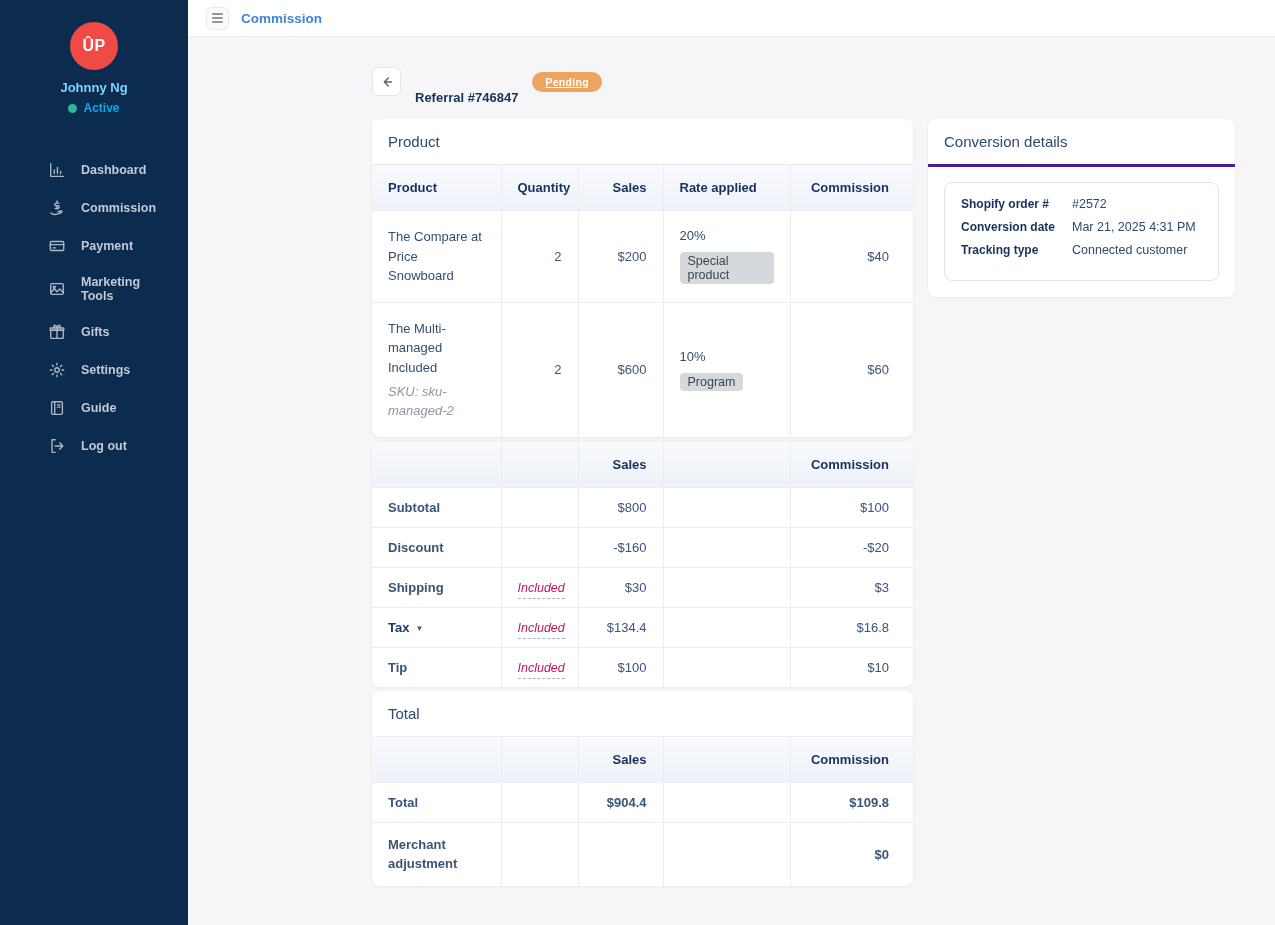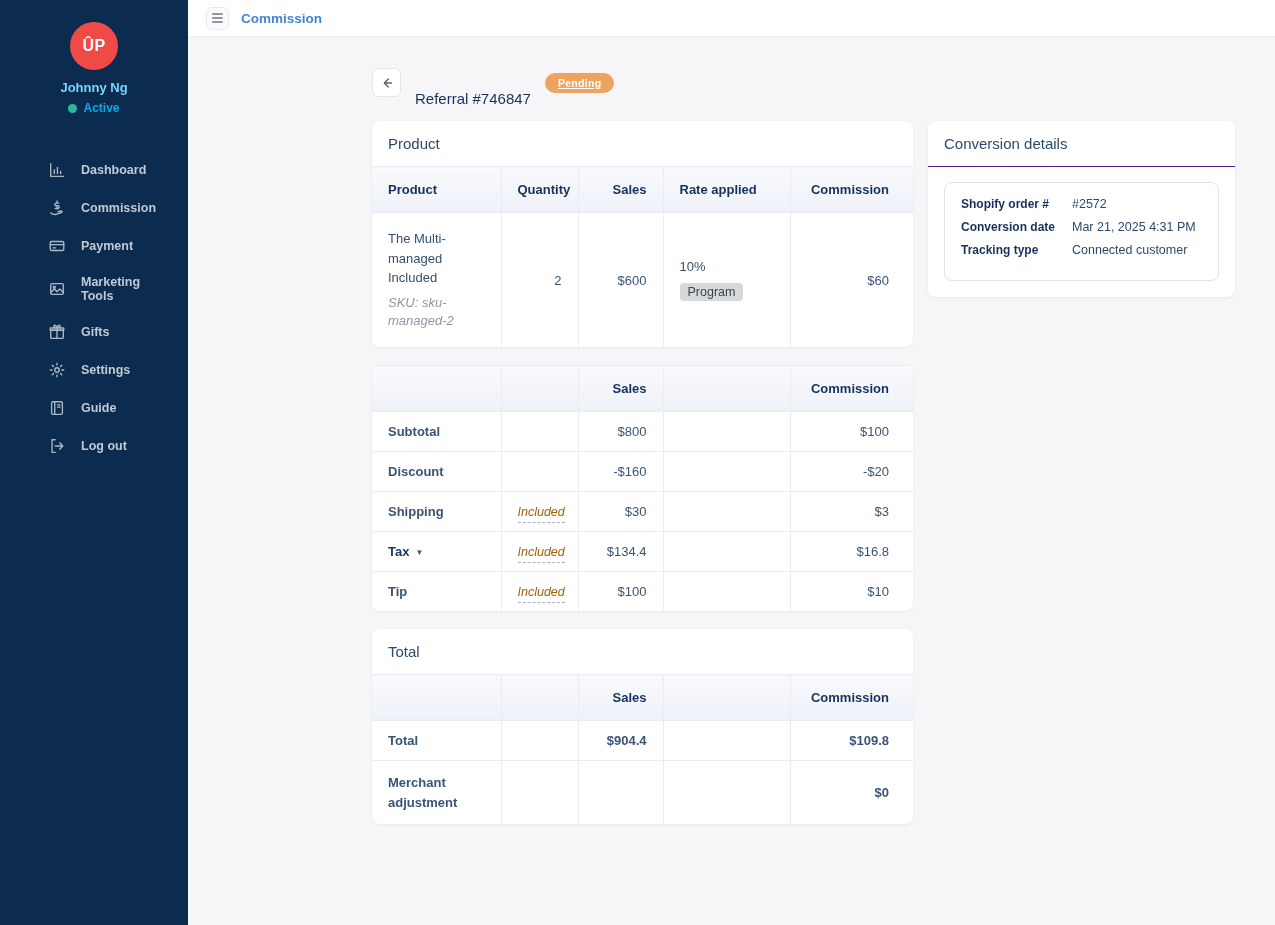--- a/index.html
+++ b/index.html
@@ -53,32 +53,32 @@
   .breadcrumb { color: #4183d7; font-size: 13.5px; font-weight: bold; cursor: pointer; }
   .content { padding: 21px 40px 40px 184px; overflow: hidden; }
   .page-head { display: flex; align-items: center; gap: 14px; margin-bottom: 14px; }
   .back-btn {
     width: 29px; height: 29px; border-radius: 6px; background: #ffffff;
     border: 1px solid #e2e5e9; display: flex; align-items: center; justify-content: center;
     cursor: pointer;
   }
   .back-btn svg { width: 16px; height: 16px; stroke: #51647e; fill: none; stroke-width: 1.6;
     stroke-linecap: round; stroke-linejoin: round; }
-  .page-title { font-size: 15px; font-weight: normal; color: #16325c; margin-top: 32px; }
+  .page-title { font-size: 13px; font-weight: bold; color: #16325c; margin-top: 32px; }
   .badge {
     background: #eca45f; color: #ffffff; font-size: 10.5px; font-weight: bold;
     padding: 4px 13px; border-radius: 11px; letter-spacing: .3px; text-decoration: underline;
   }
   .cols { display: flex; gap: 15px; align-items: flex-start; }
   .left-col { width: 541px; flex-shrink: 0; }
   .right-col { width: 307px; flex-shrink: 0; }
   .card {
     background: #ffffff; border-radius: 8px;
     box-shadow: 0 1px 3px rgba(16,24,40,.06);
-    margin-bottom: 18px; overflow: hidden;
+    margin-bottom: 4px; overflow: hidden;
   }
   .card-title { padding: 14px 16px; font-size: 15px; color: #2c4a6e; }
   
   table.tbl { width: 100%; border-collapse: collapse; font-size: 13px; table-layout: fixed; }
   .tbl th, .tbl td { border: 1px solid #e9ecf0; padding: 12px 16px; vertical-align: middle; }
   .tbl th:first-child, .tbl td:first-child { border-left: none; }
   .tbl th:last-child, .tbl td:last-child { border-right: none; padding-right: 24px; }
   .tbl th { border-top: 1px solid #e9ecf0; }
   .tbl tr:last-child td { border-bottom: none; }
   .tbl thead th {
@@ -90,28 +90,28 @@
   .tbl td { color: #3a5478; }
   .lbl { color: #1d3a63; font-weight: bold; }
   .pname { color: #33506f; line-height: 1.5; }
   .sku { color: #8d98a5; font-style: italic; margin-top: 6px; line-height: 1.45; }
   .rate-val { margin-bottom: 9px; color: #33506f; }
   .tag {
     display: inline-block; background: #d6d9dc; color: #3c464f;
     font-size: 12.5px; padding: 2px 8px; border-radius: 4px;
   }
   .included {
-    color: #a16207; font-style: italic; font-size: 12.5px;
+    color: #be185d; font-style: italic; font-size: 12.5px;
     border-bottom: 1.5px dashed #a8b1bc; padding-bottom: 3px;
   }
   .caret { color: #44597a; font-size: 8px; margin-left: 6px; cursor: pointer; vertical-align: 1px; }
   .bold-val { font-weight: bold; color: #1d3a63; }
   .prod-row td { padding-top: 16px; padding-bottom: 16px; }
   
-  .conv-title { border-bottom: 1px solid #4c1d95; }
+  .conv-title { border-bottom: 3px solid #4c1d95; }
   .conv-box {
     margin: 15px 16px 16px; border: 1px solid #dfe3e8; border-radius: 8px;
     padding: 14px 16px 14px;
   }
   .conv-row { display: flex; margin-bottom: 9px; align-items: baseline; }
   .conv-label { width: 111px; flex-shrink: 0; font-size: 12px; font-weight: bold; color: #16325c; }
   .conv-value { font-size: 12.5px; color: #2c4a6e; }
 </style>
 </head>
 <body>
@@ -224,20 +224,32 @@
             <thead>
               <tr>
                 <th class="al">Product</th>
                 <th class="ar">Quantity</th>
                 <th class="ar">Sales</th>
                 <th class="al">Rate applied</th>
                 <th class="ar">Commission</th>
               </tr>
             </thead>
             <tbody>
+              <tr class="prod-row">
+                <td class="al">
+                  <div class="pname">The Compare at Price Snowboard</div>
+                </td>
+                <td class="ar">2</td>
+                <td class="ar">$200</td>
+                <td class="al">
+                  <div class="rate-val">20%</div>
+                  <span class="tag">Special product</span>
+                </td>
+                <td class="ar">$40</td>
+              </tr>
               <tr class="prod-row">
                 <td class="al">
                   <div class="pname">The Multi-managed Included</div>
                   <div class="sku">SKU: sku-managed-2</div>
                 </td>
                 <td class="ar">2</td>
                 <td class="ar">$600</td>
                 <td class="al">
                   <div class="rate-val">10%</div>
                   <span class="tag">Program</span>

